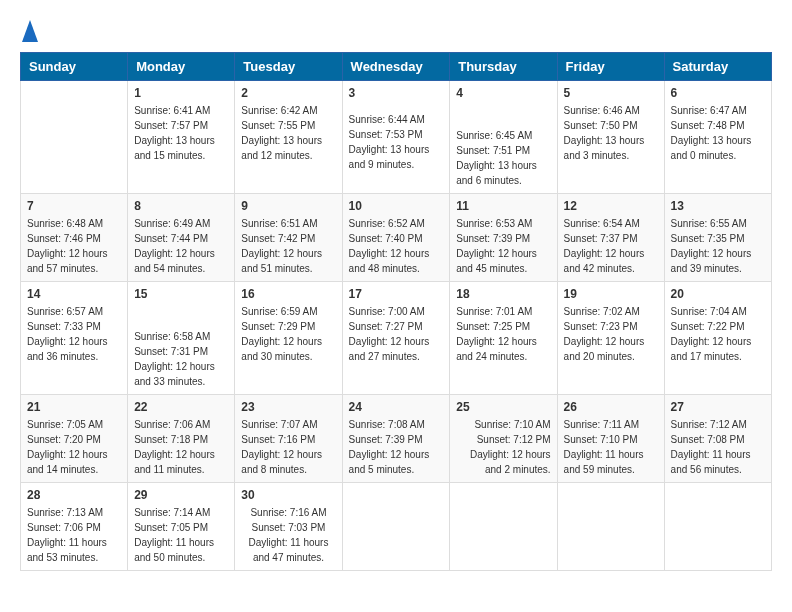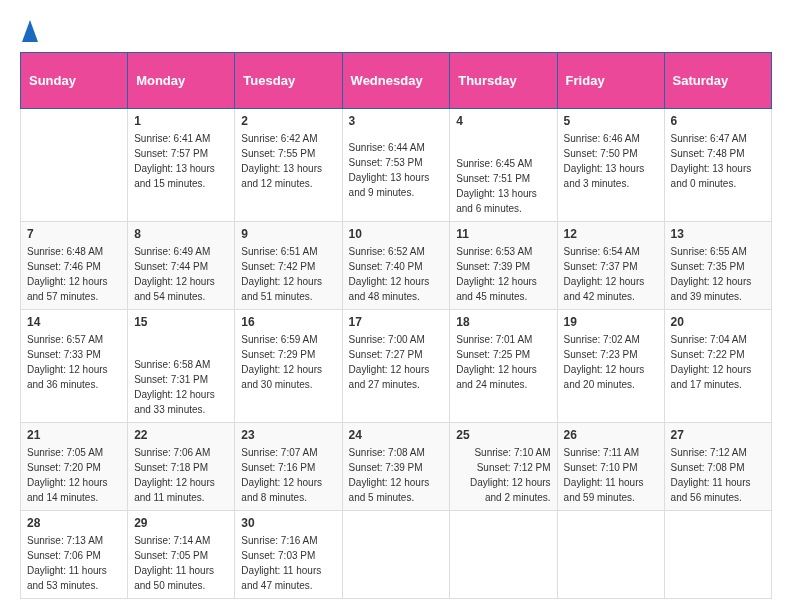--- a/index.html
+++ b/index.html
@@ -41,23 +41,23 @@
     .location-title {
       font-size: 16px;
       color: #333;
     }
     .calendar {
       width: 100%;
       border-collapse: collapse;
       border: 1px solid #ccc;
     }
     .calendar th {
-      background-color: #ec4899;
+      background-color: #0369a1;
       color: #fff;
-      padding: 20px 8px;
+      padding: 6px 8px;
       text-align: left;
       font-size: 13px;
       font-weight: bold;
       border: 1px solid #2a62a8;
     }
     .calendar td {
       vertical-align: top;
       padding: 5px 6px;
       border: 1px solid #ddd;
       font-size: 10.5px;
@@ -326,21 +326,21 @@
         </td>
         <td>
           <span class="day-number">29</span>
           <div class="day-info" style="white-space: pre-line;">Sunrise: 7:14 AM
 Sunset: 7:05 PM
 Daylight: 11 hours
 and 50 minutes.</div>
         </td>
         <td>
           <span class="day-number">30</span>
-          <div class="day-info" style="white-space: pre-line;">Sunrise: 7:16 AM
+          <div class="day-info" style="white-space: pre-line; text-align: center;">Sunrise: 7:16 AM
 Sunset: 7:03 PM
 Daylight: 11 hours
 and 47 minutes.</div>
         </td>
         <td class="empty-cell"></td>
         <td class="empty-cell"></td>
         <td class="empty-cell"></td>
         <td class="empty-cell"></td>
       </tr>
     </tbody>

